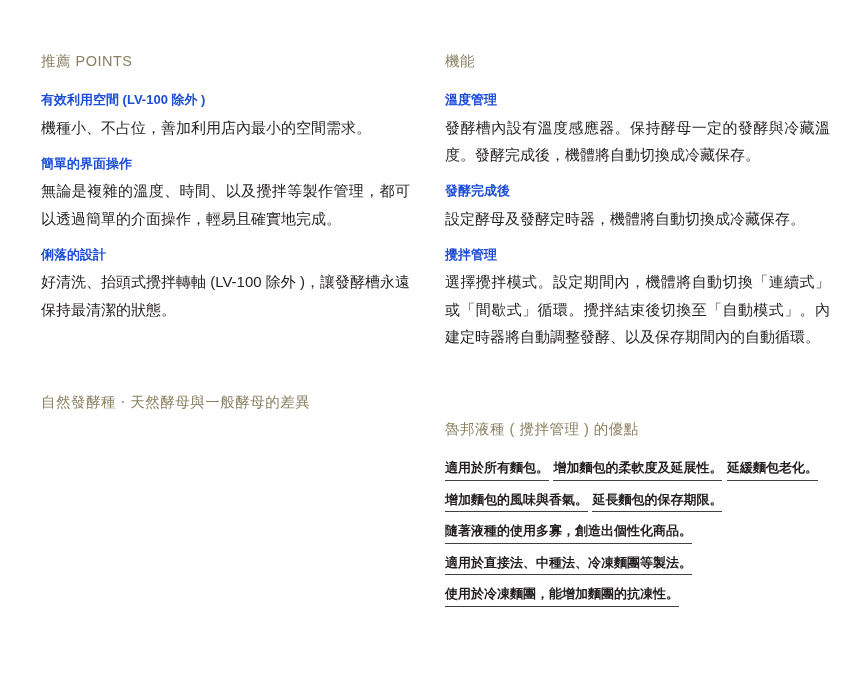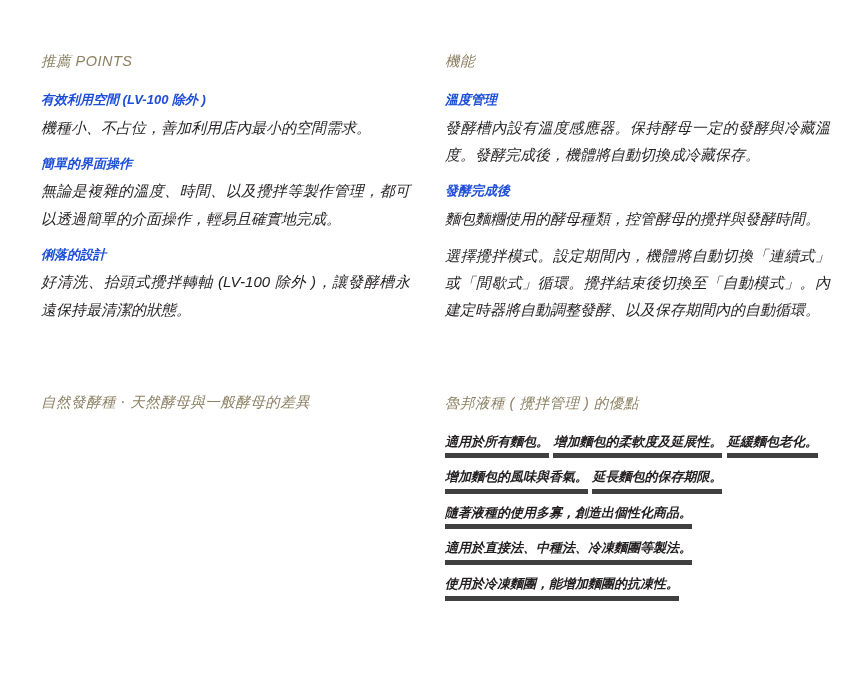--- a/index.html
+++ b/index.html
@@ -13,21 +13,20 @@
     background: #ffffff;
     font-family: "Liberation Sans", "DejaVu Sans", sans-serif;
     color: #231f20;
     overflow: hidden;
   }
   .page {
     position: relative;
     width: 860px;
     height: 686px;
     box-sizing: border-box;
-    font-style: italic;
   }
   .columns {
     position: absolute;
     top: 52px;
     left: 0;
     width: 860px;
     display: flex;
     flex-direction: row;
   }
   .col {
@@ -85,21 +84,21 @@
     padding: 0;
   }
   .benefit-list li {
     font-size: 13px;
     font-weight: bold;
     color: #231f20;
     line-height: 1.35;
     padding: 0 0 3px 0;
     margin: 0 0 9px 0;
     display: inline-block;
-    border-bottom: 5px solid #404040;
+    border-bottom: 1px solid #404040;
   }
   .benefit-row {
     display: block;
   }
   .feature-group {
     margin-bottom: 2px;
   }
   .feature-group .body-text {
     margin-bottom: 10px;
   }
@@ -139,24 +138,25 @@
 
       <h2 class="section-title">機能</h2>
 
       <div class="feature-group">
         <p class="sub-head">溫度管理</p>
         <p class="body-text">發酵槽內設有溫度感應器。保持酵母一定的發酵與冷藏溫度。發酵完成後，機體將自動切換成冷藏保存。</p>
       </div>
 
       <div class="feature-group">
         <p class="sub-head spaced">發酵完成後</p>
-        <p class="body-text">麵包麵糰使用的酵母種類，控管酵母的攪拌與發酵時間。</p>
+        <p class="body-text">設定酵母及發酵定時器，機體將自動切換成冷藏保存。</p>
       </div>
 
       <div class="feature-group">
+        <p class="sub-head spaced">攪拌管理</p>
         <p class="body-text">選擇攪拌模式。設定期間內，機體將自動切換「連續式」或「間歇式」循環。攪拌結束後切換至「自動模式」。內建定時器將自動調整發酵、以及保存期間內的自動循環。</p>
       </div>
 
       <div class="block-gap"></div>
 
       <h2 class="section-title">魯邦液種 ( 攪拌管理 ) 的優點</h2>
 
       <ul class="benefit-list">
         <li class="benefit-row">適用於所有麵包。</li>
         <li class="benefit-row">增加麵包的柔軟度及延展性。</li>

